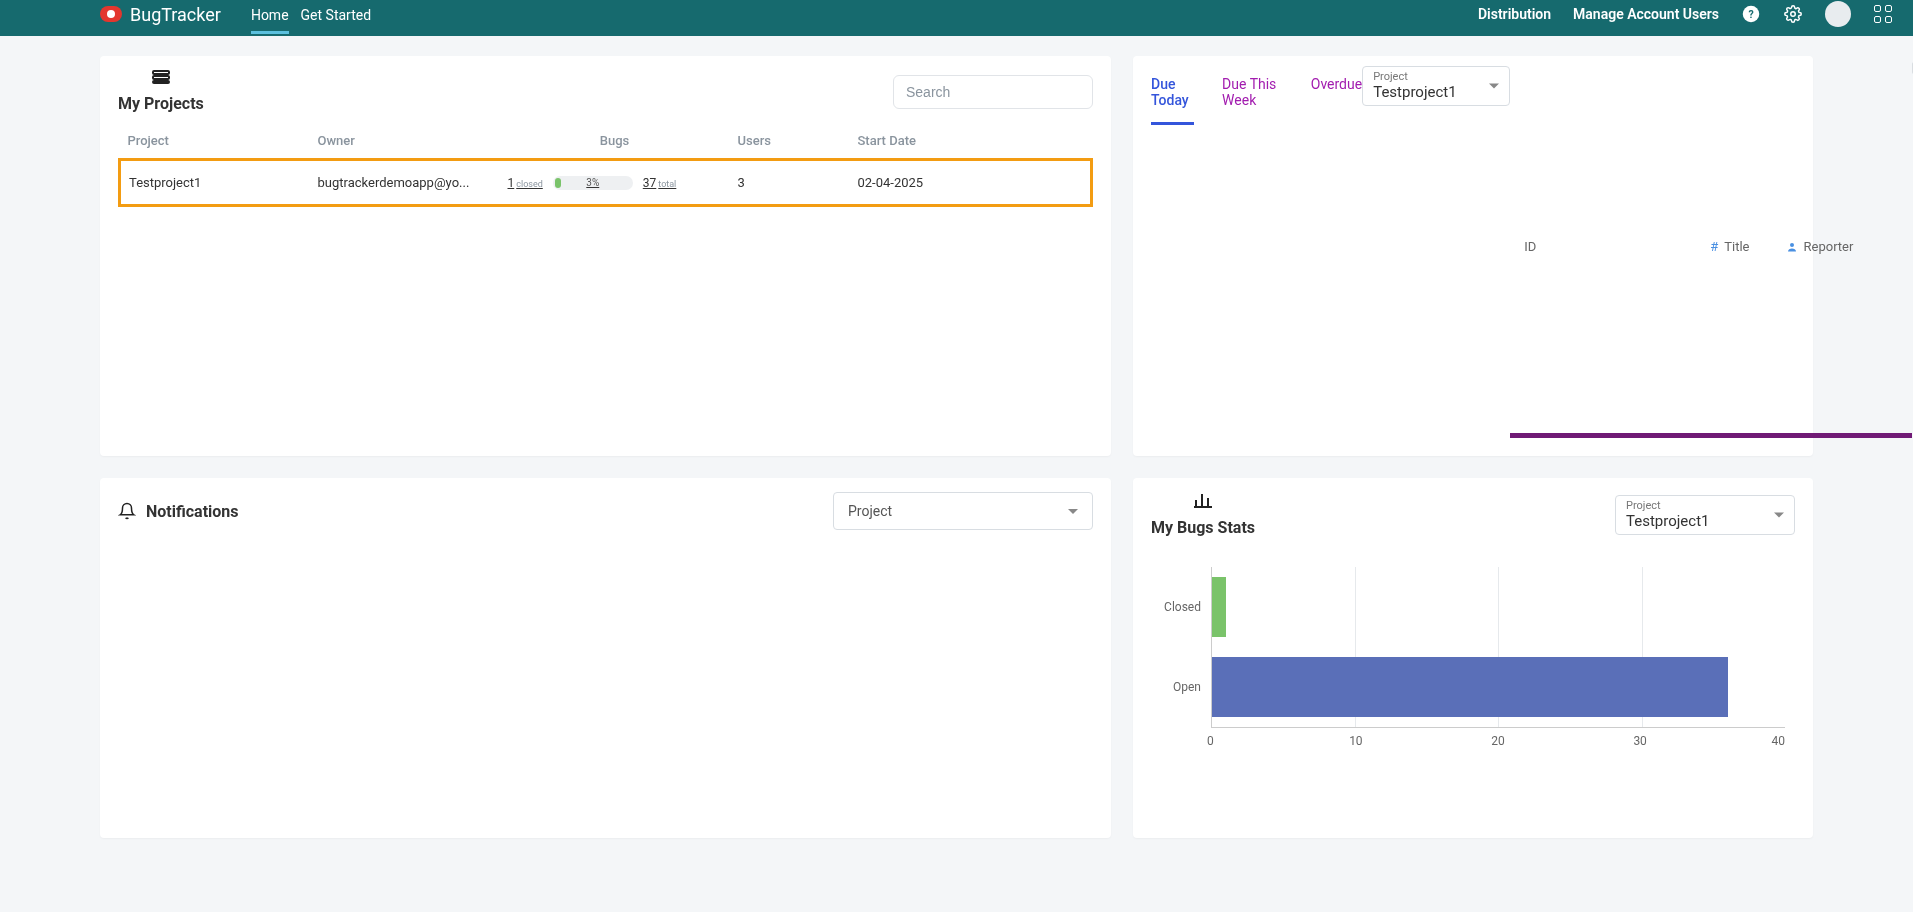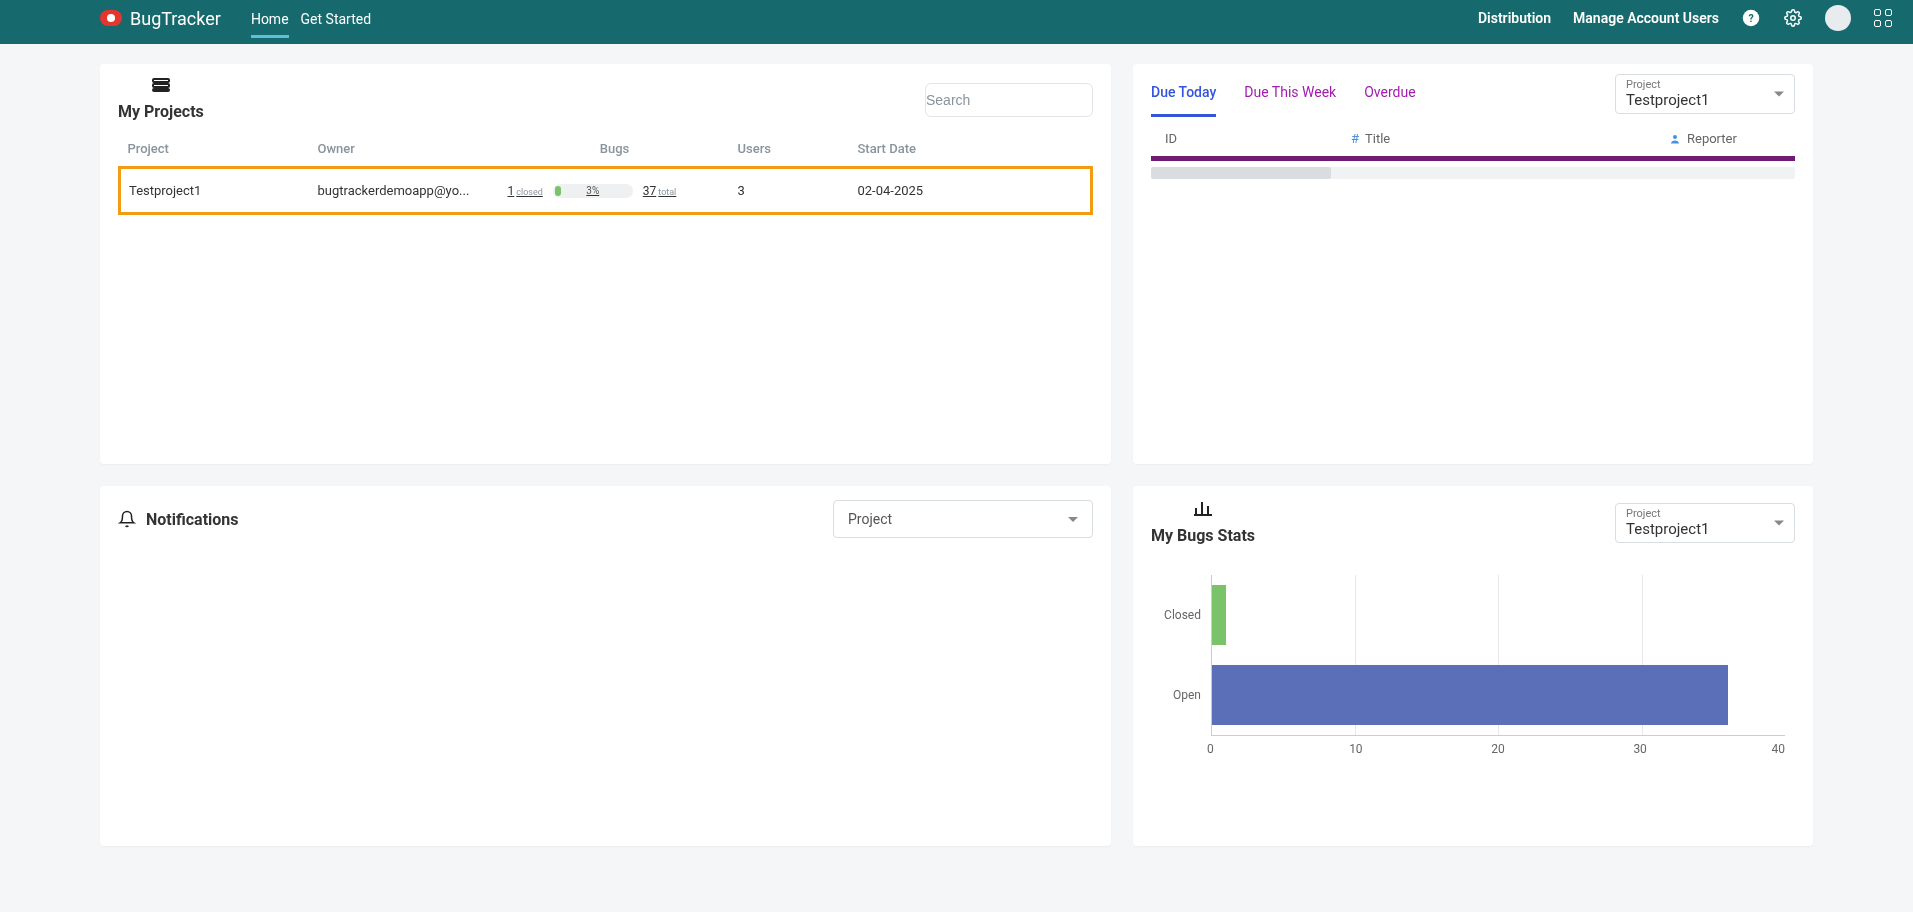--- a/index.html
+++ b/index.html
@@ -6,21 +6,21 @@
   body {
     font-family: -apple-system, BlinkMacSystemFont, "Segoe UI", Roboto, Arial, sans-serif;
     background: #f4f6f8;
     color: #333;
     font-size: 14px;
     width: 1913px;
   }
   
   .topbar {
     background: #166a6e;
-    height: 44px;
+    height: 36px;
     display: flex;
     align-items: center;
     padding: 0 20px 8px 100px;
     color: #fff;
   }
   .brand {
     display: flex;
     align-items: center;
     gap: 8px;
     font-size: 18px;
@@ -95,22 +95,22 @@
   
   .projects-card { padding: 14px 18px 18px; min-height: 400px; }
   .card-head {
     display: flex; align-items: center; justify-content: space-between;
     margin-bottom: 10px;
   }
   .card-title { display:flex; align-items:center; gap:10px; font-weight:700; font-size:16px;flex-direction:column; }
   .search-input {
     border: 1px solid #e1e4e8;
     border-radius: 6px;
-    padding: 8px 0;
-    width: 168px;
+    padding: 8px 12px;
+    width: 200px;
     font-size: 14px;
   }
   .search-input::placeholder { color: #8a949e; }
 
   .projects-table th {
     text-align: left;
     color: #8a949e;
     font-weight: 500;
     font-size: 13px;
     padding: 10px 8px;
@@ -131,21 +131,21 @@
     width: 80px; height: 14px; background:#eef0f2; border-radius: 8px;
     display:flex; align-items:center; position:relative; font-size:10px;
     justify-content:center; color:#555;
   }
   .progress-bar::before {
     content:""; position:absolute; left:2px; top:2px; bottom:2px;
     width: 6px; background:#7ac36a; border-radius:6px;
   }
 
   
-  .due-card { padding: 0 18px 18px; min-height: 400px; display:flex; flex-direction:column; }
+  .due-card { padding: 0 18px 18px; min-height: 400px; display:flex; flex-direction:row; }
   .due-head {
     display:flex; align-items:flex-start; justify-content:space-between;
     padding-top: 10px;
   }
   .tabs { display:flex; gap:28px; }
   .tab {
     color:#a21caf; padding: 10px 0 14px; cursor:pointer; font-size:14px;
     border-bottom: 3px solid transparent;
   }
   .tab.active { color:#3455db; border-bottom-color:#3455db; font-weight:500;}

